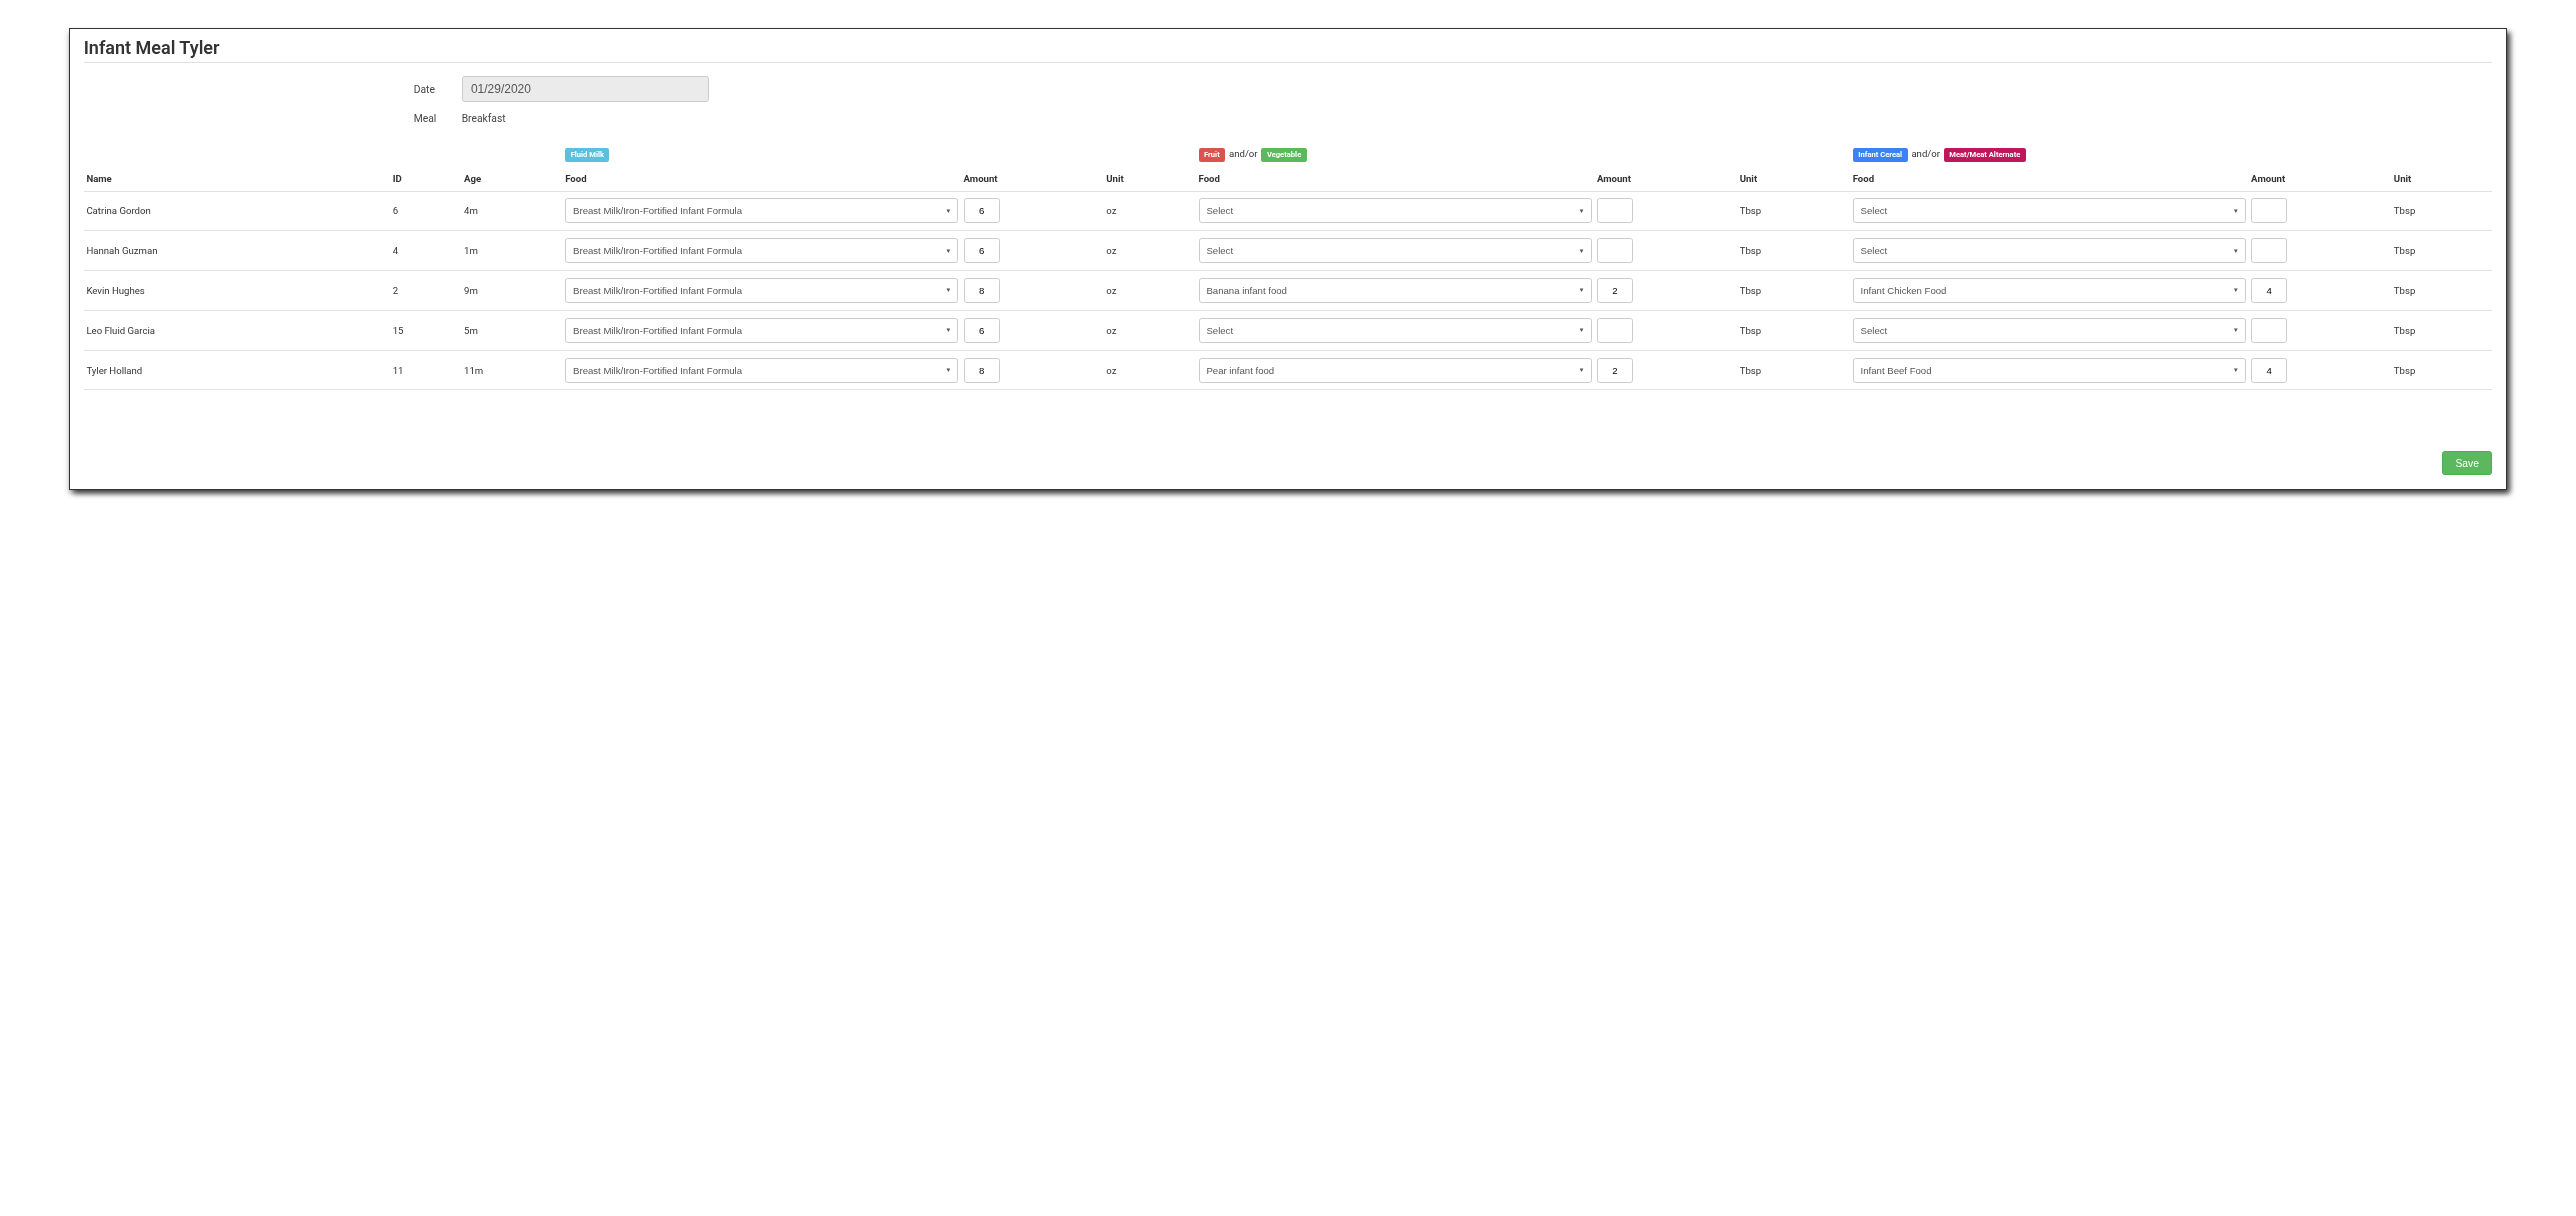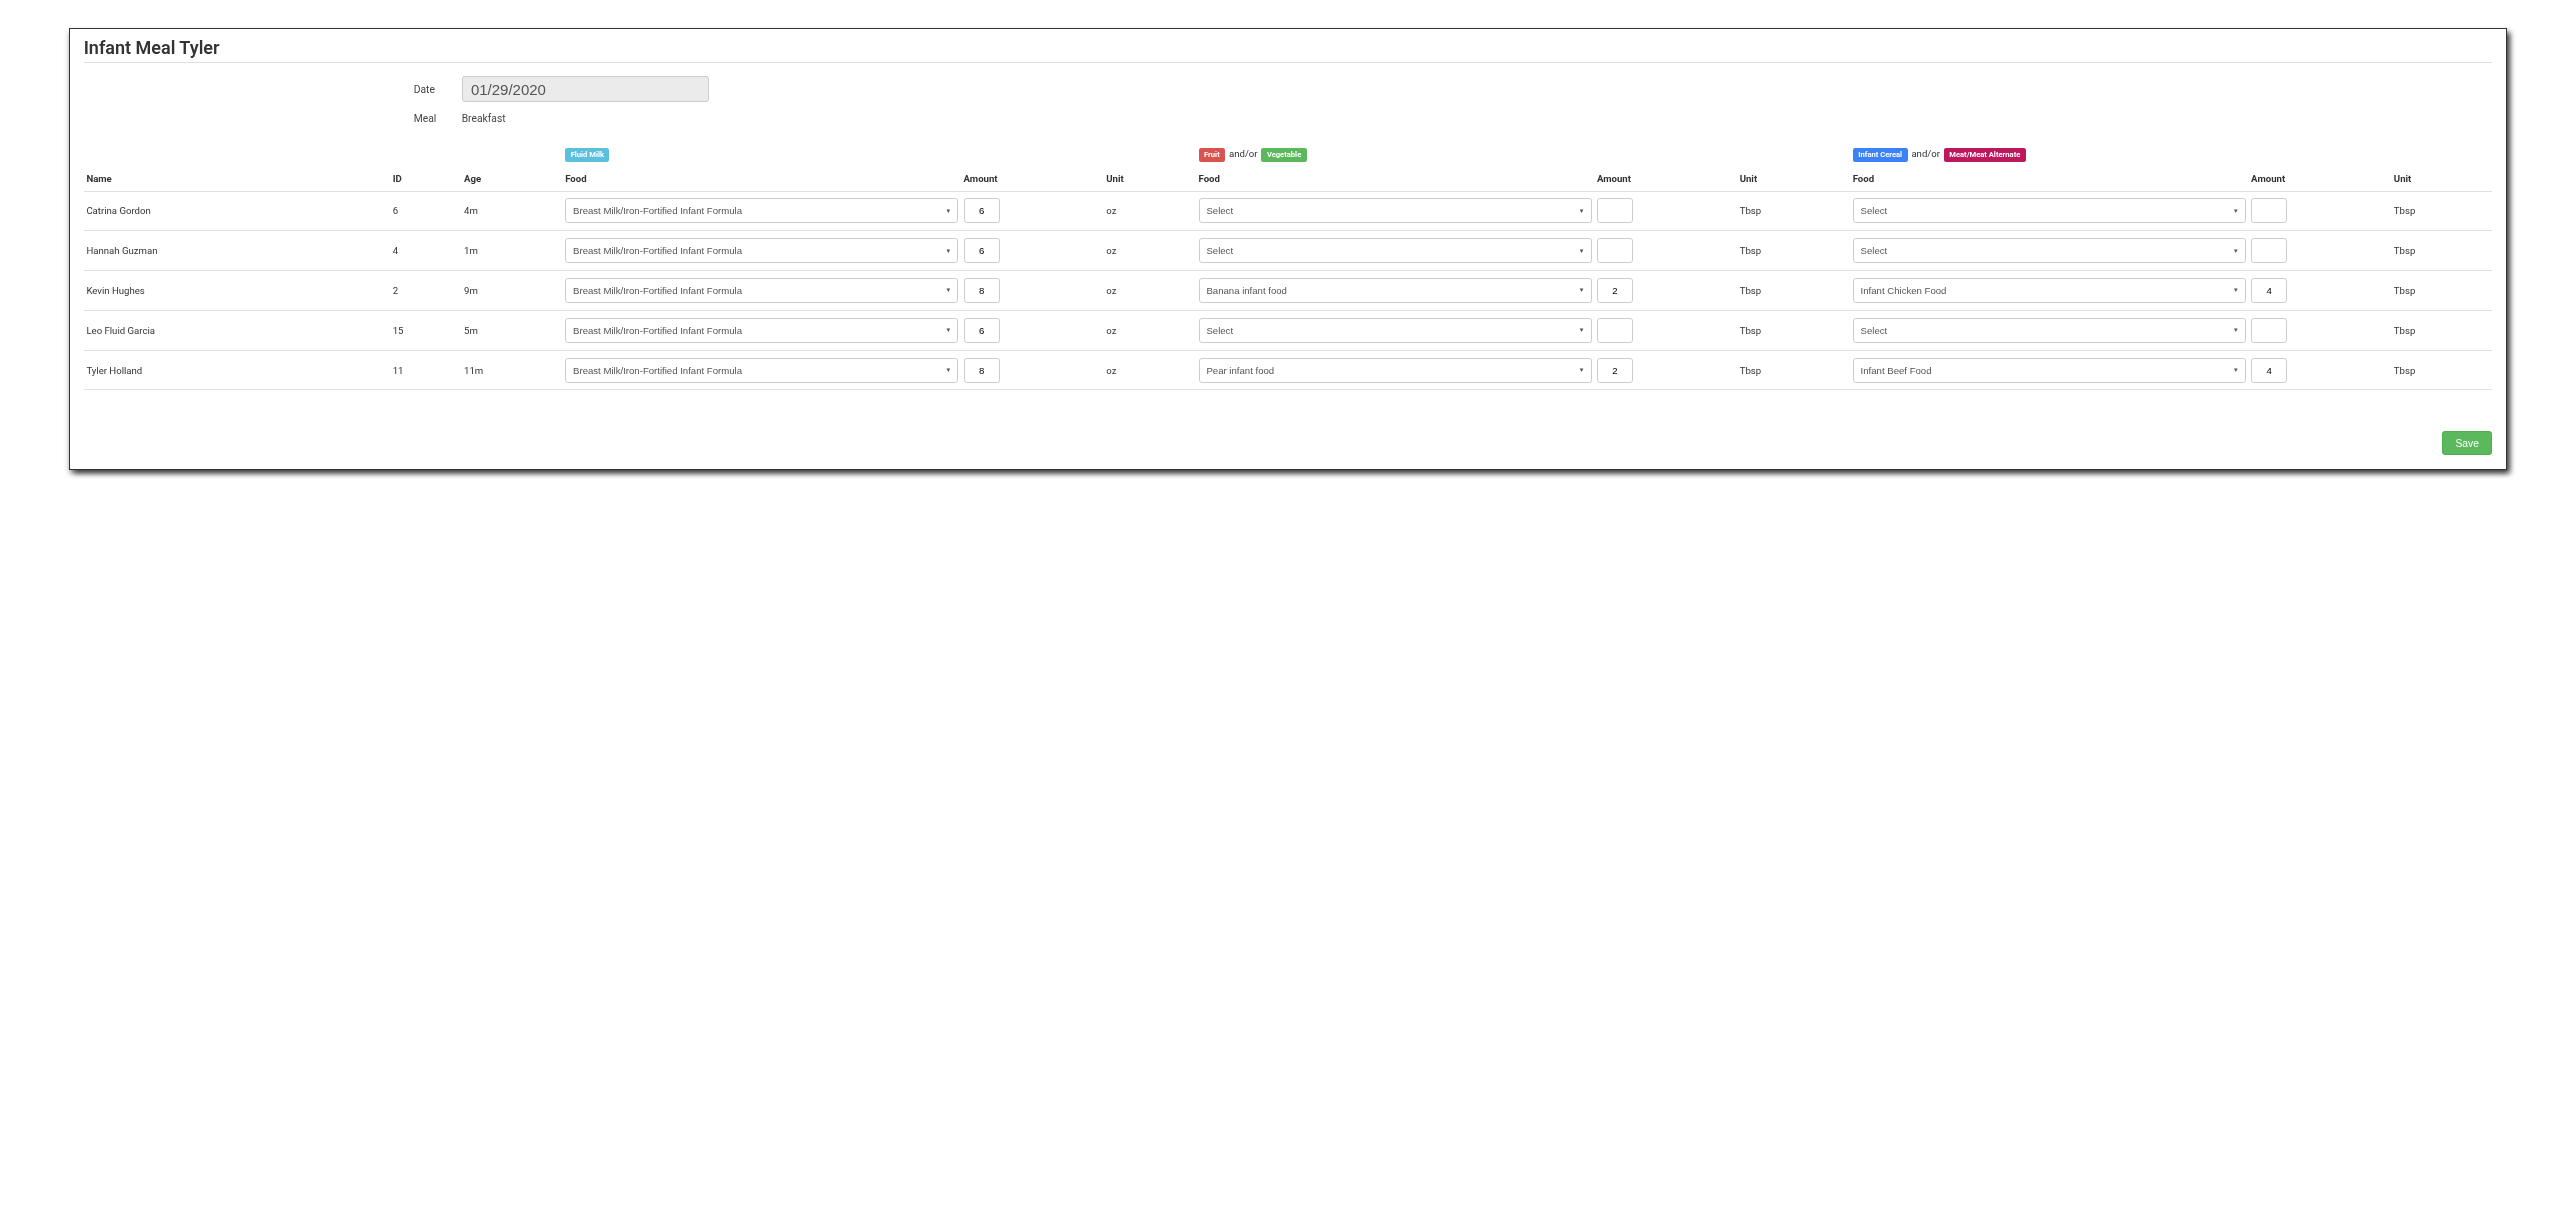--- a/index.html
+++ b/index.html
@@ -49,21 +49,21 @@
     padding-left: 330px;
   }
   .info-value {
     font-size: 10.3px;
     color: #444;
   }
   .date-input {
     width: 247px;
     height: 26px;
     padding: 4.1px 8.2px;
-    font-size: 15px;
+    font-size: 12px;
     border: 0.7px solid #ccc;
     border-radius: 2.7px;
     background: #ebebeb;
     color: #555;
   }
   table.meal-table {
     width: 100%;
     border-collapse: collapse;
     table-layout: fixed;
   }
@@ -144,21 +144,21 @@
     padding: 2.7px 5.5px;
     font-size: 9.6px;
     text-align: center;
     border: 0.7px solid #ccc;
     border-radius: 2.7px;
   }
   .unit-text { font-size: 9.6px; color: #333; margin-left: 13px; }
   .footer-row {
     display: flex;
     justify-content: flex-end;
-    margin-top: 41px;
+    margin-top: 61px;
   }
   .btn-save {
     background: #4cae4c;
     background: #5cb85c;
     border: 0.7px solid #4cae4c;
     color: #fff;
     font-size: 10.3px;
     padding: 5.5px 12.4px;
     border-radius: 2.7px;
     cursor: pointer;

